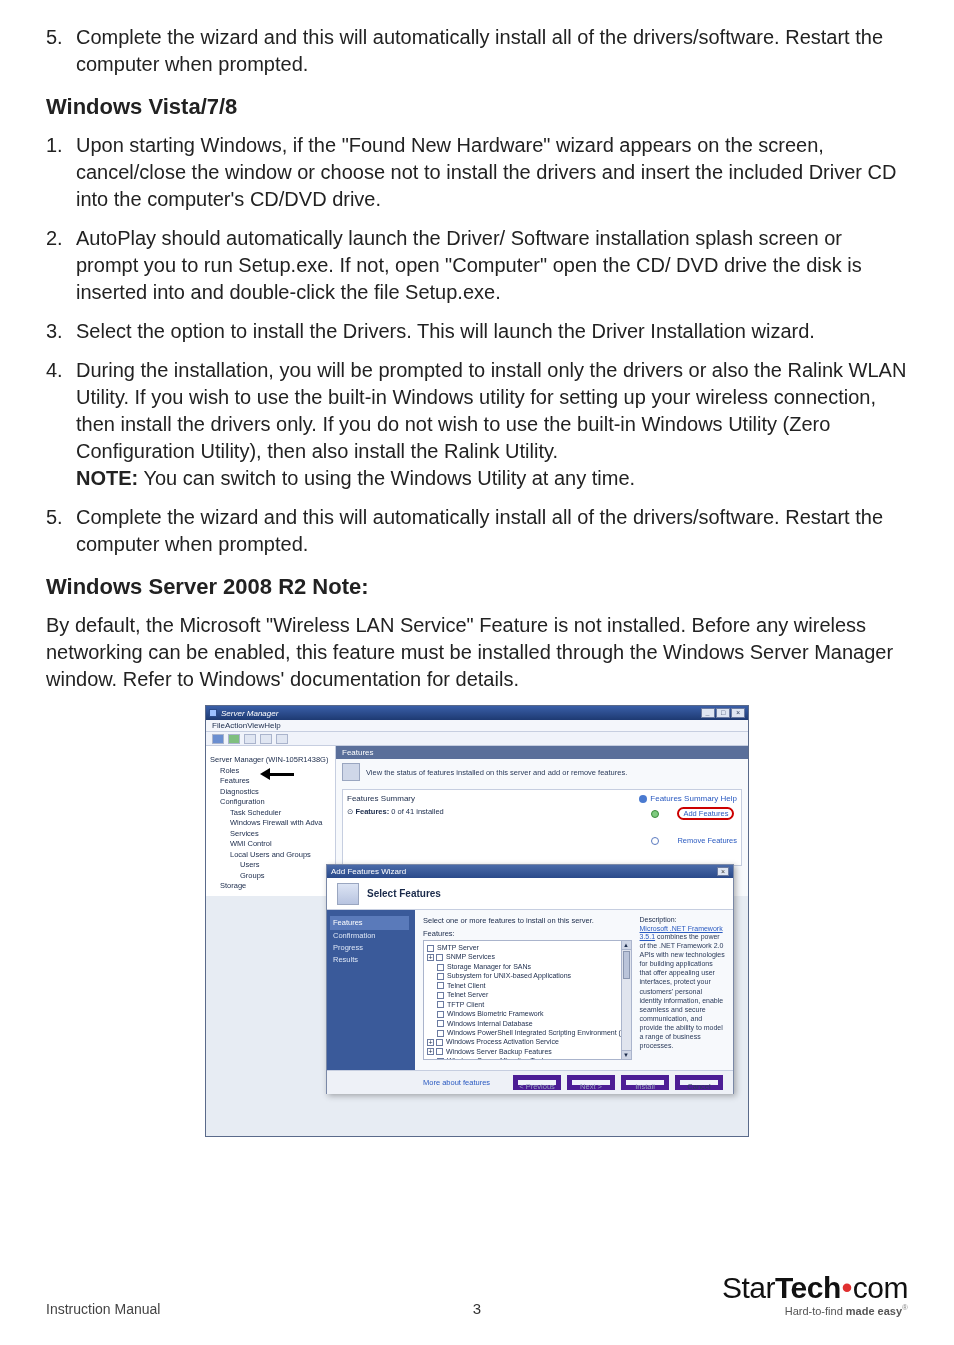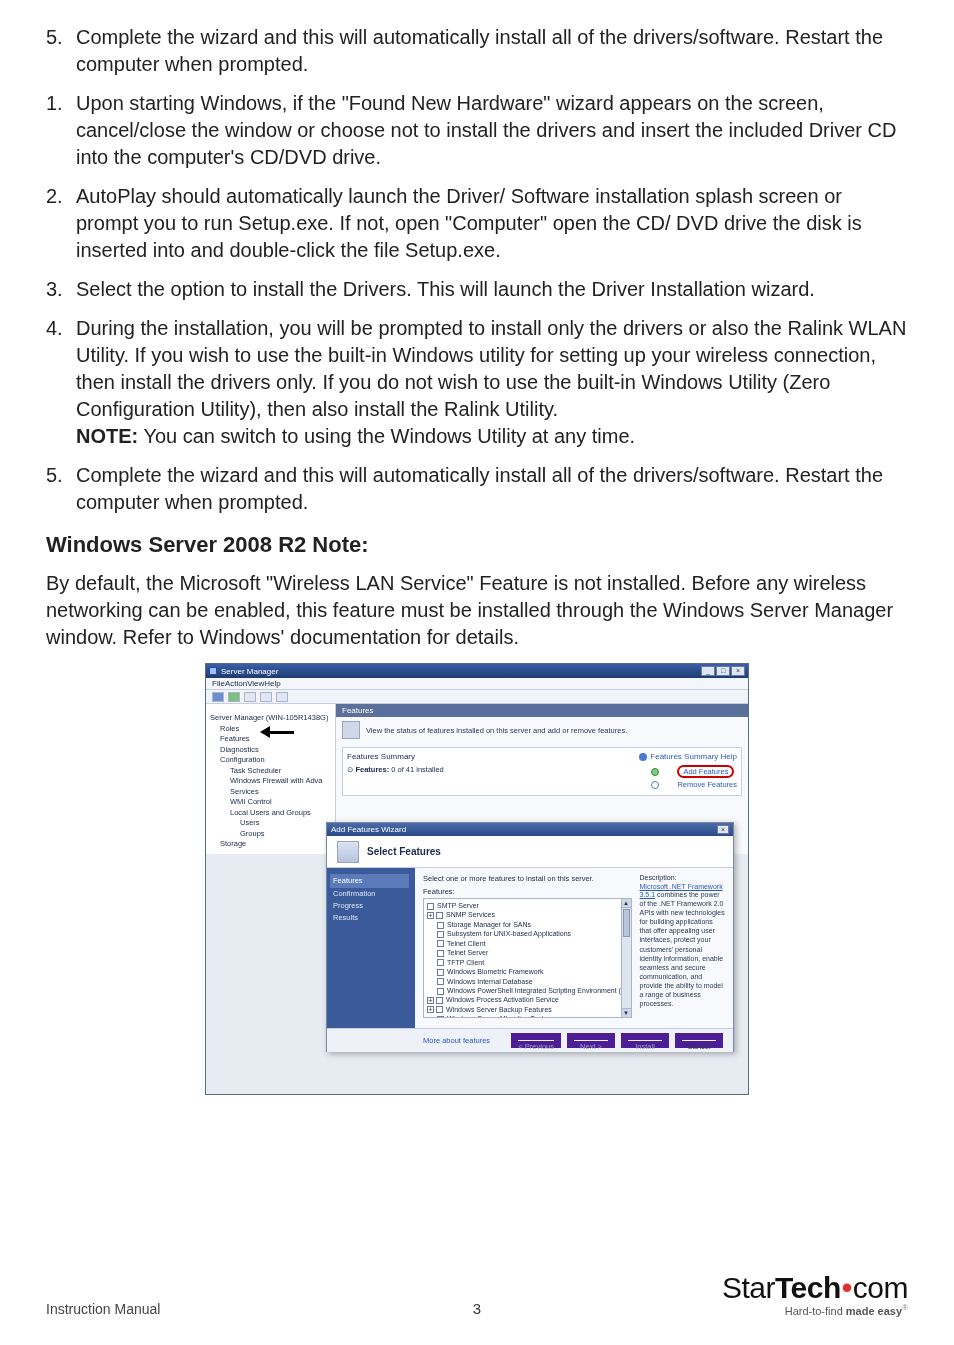--- a/index.html
+++ b/index.html
@@ -16,21 +16,21 @@
   
   .shot-wrap { display: flex; justify-content: center; margin-top: 6px; }
   .server-manager {
     width: 544px; border: 1px solid #5a6a8a; background: #e7ecf3;
     font-family: Tahoma, Arial, sans-serif; font-size: 8px; color: #1a2a4a;
     position: relative;
   }
   .sm-titlebar {
     background: linear-gradient(#3a5fa8, #1e3a72);
     color: #fff; height: 14px; display: flex; align-items: center;
-    justify-content: space-between; padding: 0 3px;
+    justify-content: space-between; padding: 0 3px; font-style: italic;
   }
   .sm-titlebar .t-left { display: flex; align-items: center; gap: 4px; }
   .sm-titlebar .t-icon { width: 8px; height: 8px; background: #9cc0ff; border: 1px solid #2a4a8a; }
   .sm-winbtns { display: flex; gap: 1px; }
   .sm-winbtn { width: 14px; height: 10px; background: #dfe6f2; border: 1px solid #6a7aa0; font-size: 7px; line-height: 8px; text-align: center; color: #2a3a5a; }
   .sm-menubar { background: #f4f6fb; height: 12px; display: flex; align-items: center; padding: 0 6px; border-bottom: 1px solid #c6cee0; }
   .sm-toolbar { background: #f0f3fa; height: 14px; display: flex; align-items: center; gap: 4px; padding: 0 6px; border-bottom: 1px solid #c6cee0; }
   .tbtn { width: 12px; height: 10px; background: #e0e6f2; border: 1px solid #aab4cc; }
   .tbtn.green { background: #7fbf7f; }
   .tbtn.blue { background: #6a8ed0; }
@@ -61,21 +61,21 @@
   .sm-panel-title { background: #5a6f9a; color: #fff; padding: 2px 6px; font-size: 8px; margin: -4px -6px 4px -6px; }
   .sm-panel-sub { font-size: 7.5px; margin-bottom: 8px; color: #2a3a5a; display: flex; align-items: center; gap: 6px; }
   .sm-panel-sub .picon { width: 18px; height: 18px; background: #cfd7e8; border: 1px solid #9aa6c0; }
   .sm-section { border: 1px solid #c6cee0; background: #fff; padding: 4px; }
   .sm-section-head { display: flex; justify-content: space-between; font-size: 8px; margin-bottom: 4px; }
   .sm-section-head .help { color: #2a5ac0; padding-left: 12px; }
   .sm-section-head .help .hicon { display:inline-block; width:8px; height:8px; background:#4a7ad0; border-radius:50%; margin-right:3px; vertical-align:middle; }
   .sm-feat-row { display: flex; justify-content: space-between; align-items: flex-start; }
   .sm-feat-row .left { font-size: 7.5px; }
   .sm-actions { font-size: 7.5px; text-align: left; }
-  .sm-actions .act { color: #2a5ac0; display: flex; align-items: center; gap: 18px; margin-bottom: 2px; }
+  .sm-actions .act { color: #2a5ac0; display: flex; align-items: center; gap: 18px; margin-bottom: 16px; }
   .sm-actions .aicon { width: 8px; height: 8px; border: 1px solid #5a7ac0; border-radius: 50%; }
   .sm-actions .aicon.green { background: #7fca7f; border-color:#3a8a3a; }
   .sm-oval-red { border: 2px solid #cc0000; border-radius: 10px; padding: 0 4px; display:inline-block; }
 
   
   .wizard {
     position: absolute; left: 120px; top: 158px; width: 408px; height: 230px;
     background: #eef1f7; border: 1px solid #7a88a6; box-shadow: 2px 2px 6px rgba(0,0,0,0.3);
     font-size: 8px;
   }
@@ -102,21 +102,21 @@
   .feat-scroll { position:absolute; right:0; top:0; bottom:0; width:10px; background:#e0e4ee; border-left:1px solid #aab4cc; }
   .feat-scroll .sbtn { height:9px; background:#cfd6e6; border-bottom:1px solid #aab4cc; text-align:center; font-size:6px; line-height:8px; }
   .feat-scroll .thumb { position:absolute; left:1px; right:1px; top:10px; height:28px; background:#bac4da; border:1px solid #8a96b0; }
   .feat-scroll .sbtn2 { position:absolute; bottom:0; left:0; right:0; height:9px; background:#cfd6e6; border-top:1px solid #aab4cc; text-align:center; font-size:6px; line-height:8px; }
   .wiz-right { flex: 0.8; font-size: 7px; }
   .wiz-right .dlabel { margin-bottom: 2px; }
   .wiz-right .dlink { color: #2a5ac0; text-decoration: underline; }
   .wiz-right .dtext { color: #2a3a5a; line-height: 1.3; }
   .wiz-link { color: #2a5ac0; font-size: 7.5px; margin-top: 18px; display:inline-block; }
   .wiz-footer { height: 24px; border-top: 1px solid #c6cee0; background: #eef1f7; display: flex; justify-content: flex-end; align-items: center; gap: 6px; padding: 0 10px; }
-  .wiz-btn { min-width: 48px; height: 15px; background: #f0f3fa; border: 7px solid #4c1d95; font-size: 7.5px; text-align: center; line-height: 13px; color: #2a3a5a; }
+  .wiz-btn { min-width: 48px; height: 15px; background: #f0f3fa; border: 5px solid #4c1d95; font-size: 7.5px; text-align: center; line-height: 13px; color: #2a3a5a; }
   .wiz-btn.disabled { color: #9aa6c0; }
 
   
   .page-footer {
     position: absolute; bottom: 28px; left: 46px; right: 46px;
     display: flex; justify-content: space-between; align-items: flex-end;
   }
   .footer-left { font-size: 14px; color: #444; }
   .footer-center { position: absolute; left: 50%; transform: translateX(-50%); font-size: 15px; color: #333; }
   .st-logo { text-align: right; }
@@ -132,20 +132,21 @@
 
 <div class="page">
 
   <ol class="main">
     <li>
       <div class="num">5.</div>
       <div class="body">Complete the wizard and this will automatically install all of the drivers/software. Restart the computer when prompted.</div>
     </li>
   </ol>
 
+  <h2 class="section">Windows Vista/7/8</h2>
 
   <ol class="main">
     <li>
       <div class="num">1.</div>
       <div class="body">Upon starting Windows, if the "Found New Hardware" wizard appears on the screen, cancel/close the window or choose not to install the drivers and insert the included Driver CD into the computer's CD/DVD drive.</div>
     </li>
     <li>
       <div class="num">2.</div>
       <div class="body">AutoPlay should automatically launch the Driver/ Software installation splash screen or prompt you to run Setup.exe. If not, open "Computer" open the CD/ DVD drive the disk is inserted into and double-click the file Setup.exe.</div>
     </li>

